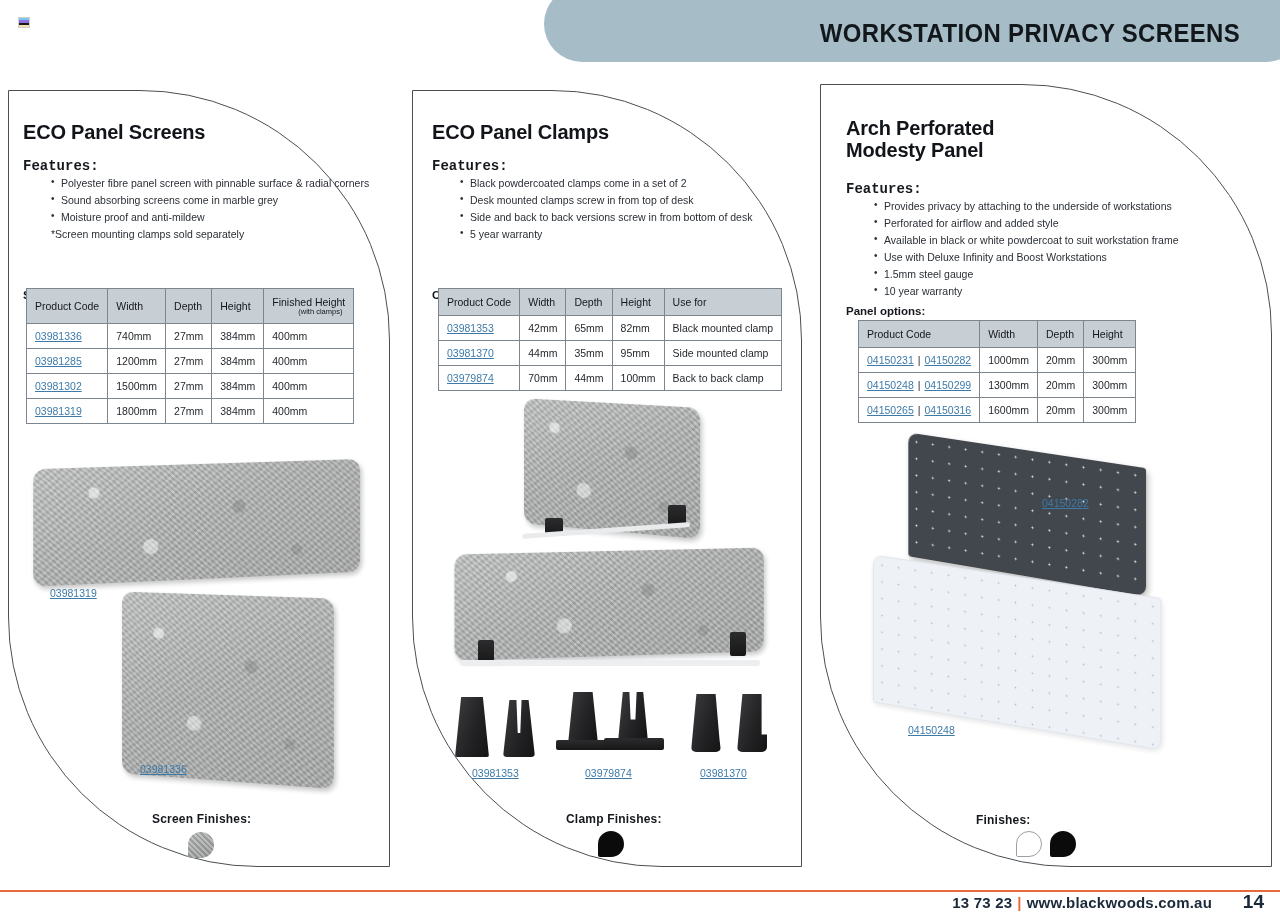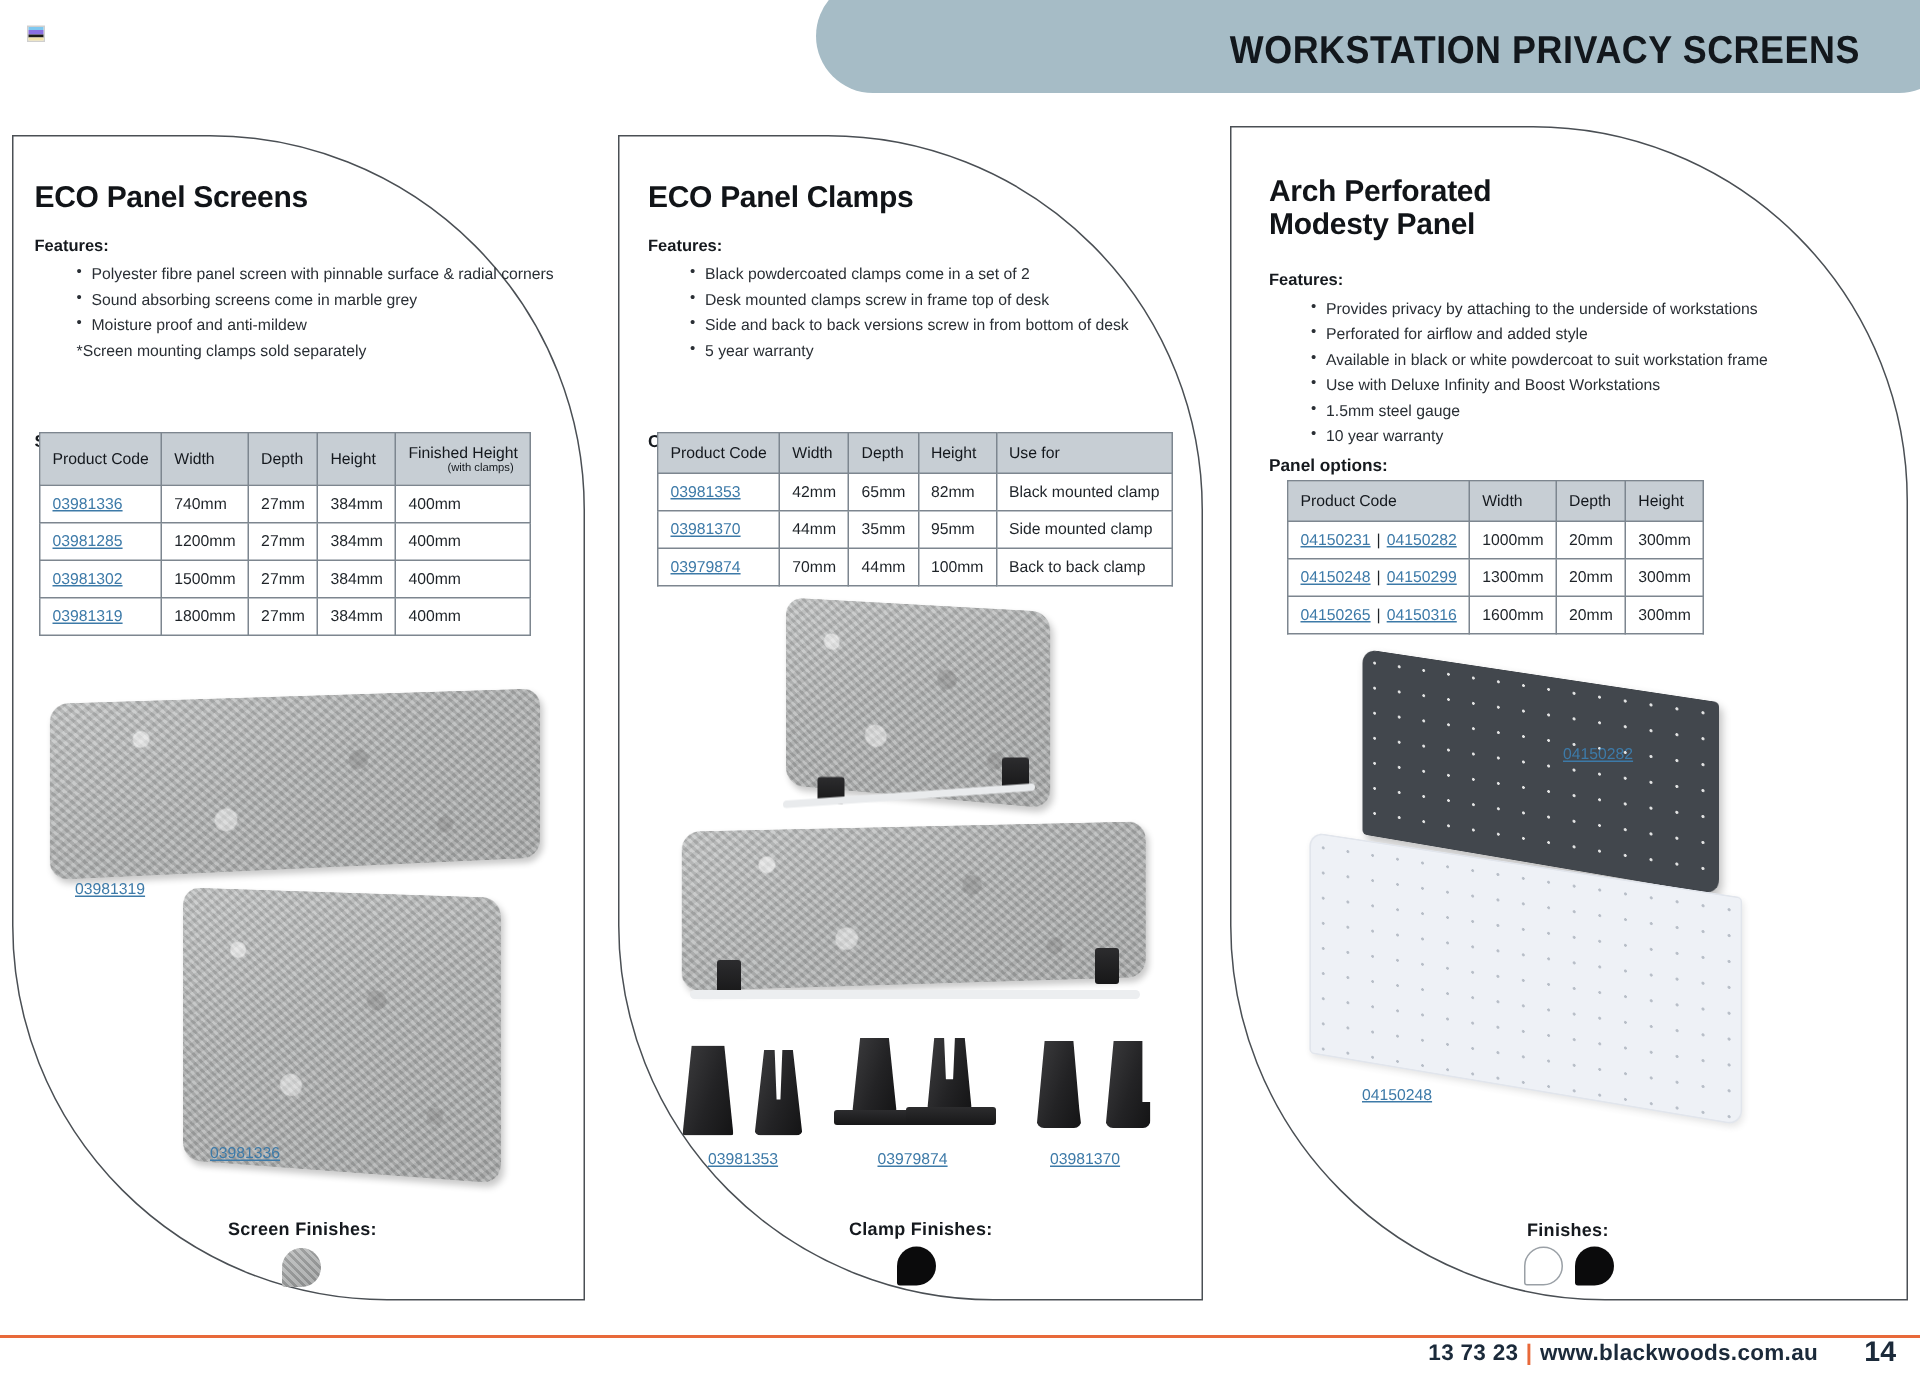--- a/index.html
+++ b/index.html
@@ -60,21 +60,21 @@
 
   .card-title {
     font-size: 20px; font-weight: bold; color: #111418;
     letter-spacing: -0.2px; line-height: 1.12;
   }
   .c1 .card-title { position: absolute; left: 14px; top: 30px; }
   .c2 .card-title { position: absolute; left: 19px; top: 30px; }
   .c3 .card-title { position: absolute; left: 25px; top: 32px; width: 240px; }
 
   .features-label {
-    font-size: 11px; font-weight: bold; color: #15191e;
+    font-size: 14px; font-weight: bold; color: #15191e; font-family: Liberation Mono, monospace;
   }
   .c1 .features-label { position: absolute; left: 14px; top: 67px; }
   .c2 .features-label { position: absolute; left: 19px; top: 67px; }
   .c3 .features-label { position: absolute; left: 25px; top: 96px; }
 
   ul.features {
     list-style: none; font-size: 10.5px; color: #2a2f35; line-height: 1.62; margin-left: 21px;
   }
   ul.features li { position: relative; padding-left: 10px; white-space: nowrap; }
   ul.features li.bulleted::before {
@@ -285,21 +285,21 @@
 
   <div class="finish-label" style="left:152px; top:812px;">Screen Finishes:</div>
   <div class="swatch grey" style="left:188px; top:832px;"></div>
 
   <div class="card card-2">
     <div class="card-inner c2">
       <div class="card-title">ECO Panel Clamps</div>
       <div class="features-label">Features:</div>
       <ul class="features">
         <li class="bulleted">Black powdercoated clamps come in a set of 2</li>
-        <li class="bulleted">Desk mounted clamps screw in frame top of desk</li>
+        <li class="bulleted">Desk mounted clamps screw in from top of desk</li>
         <li class="bulleted">Side and back to back versions screw in from bottom of desk</li>
         <li class="bulleted">5 year warranty</li>
       </ul>
       <div class="options-label">Clamp options:</div>
     </div>
   </div>
 
   <table class="opt t2">
     <thead>
       <tr>
@@ -414,21 +414,21 @@
       </tr>
     </tbody>
   </table>
 
   <div class="modesty-dark" style="left:905px; top:450px; width:240px; height:126px; transform: perspective(900px) rotateY(-8deg) skewY(9deg); border-radius:10px 3px 10px 3px;"></div>
   <div class="img-label" style="left:1042px; top:497px;">04150282</div>
 
   <div class="modesty-light" style="left:870px; top:576px; width:290px; height:150px; transform: perspective(1000px) rotateY(-6deg) skewY(9deg); border-radius:10px 3px 10px 3px;"></div>
   <div class="img-label" style="left:908px; top:724px;">04150248</div>
 
-  <div class="finish-label" style="left:1018px; top:813px;">Finishes:</div>
+  <div class="finish-label" style="left:976px; top:813px;">Finishes:</div>
   <div class="swatch white" style="left:1016px; top:831px;"></div>
   <div class="swatch black" style="left:1050px; top:831px;"></div>
 
   <div class="footer-rule"></div>
   <div class="footer-text">
     <span>13 73 23</span><span class="pipe">|</span><span>www.blackwoods.com.au</span>
   </div>
   <div class="page-number">14</div>
 
 </div>

